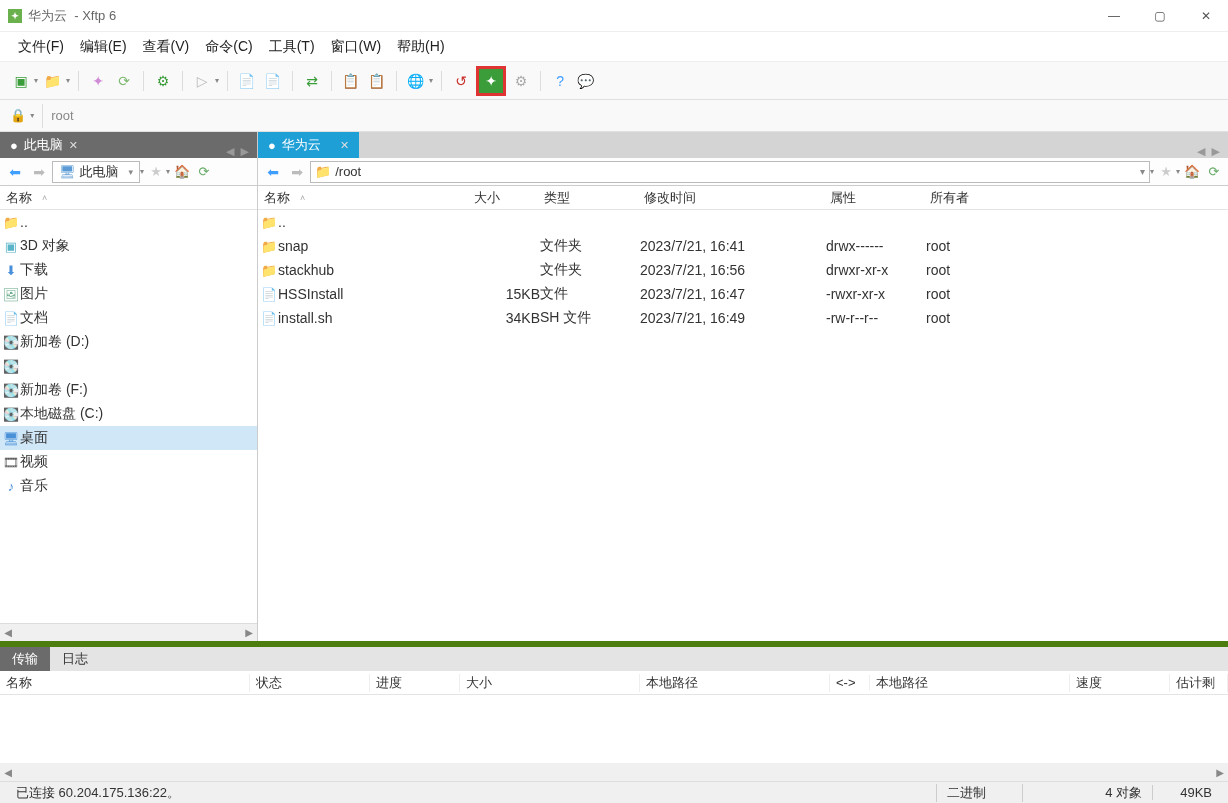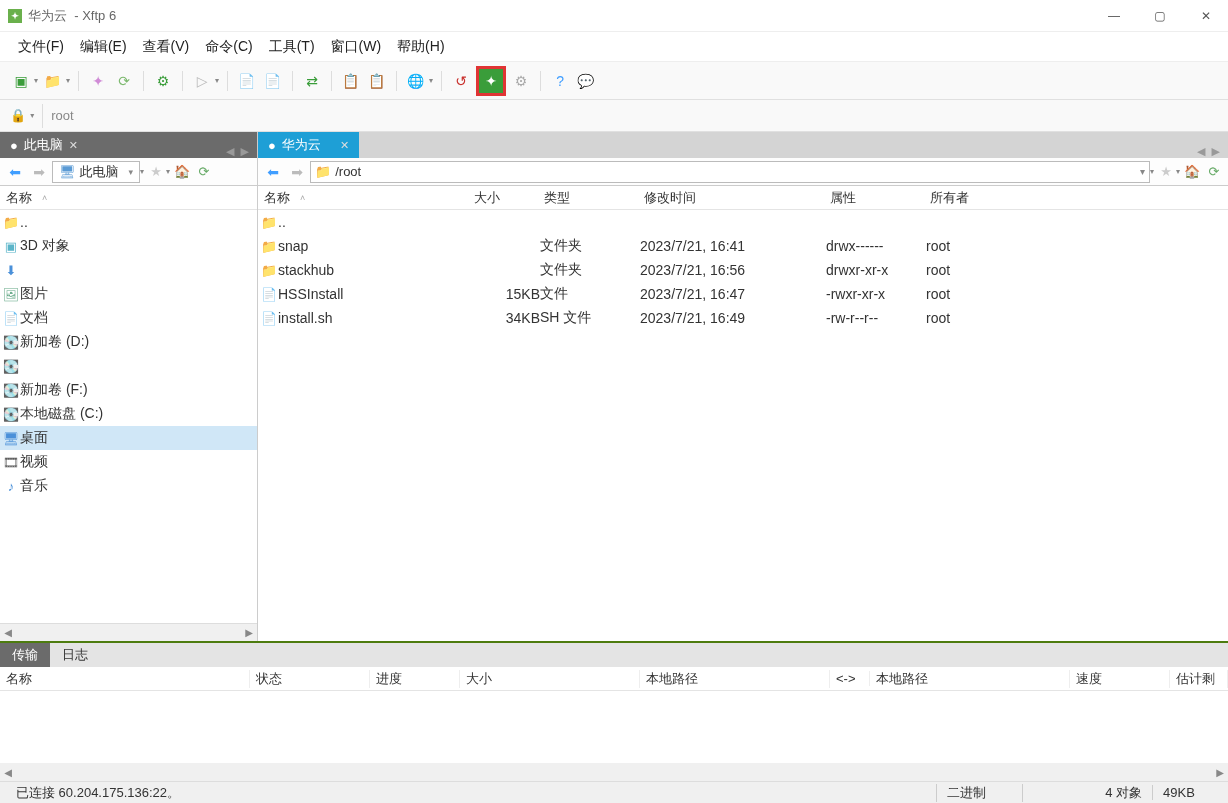--- a/index.html
+++ b/index.html
@@ -46,21 +46,21 @@
 .hdr>div{padding:0 6px;height:100%;display:flex;align-items:center;border-right:1px solid transparent}
 .hdr .carets{font-size:9px;color:#aaa;margin-left:10px}
 .filelist{flex:1;overflow:auto;background:#fff}
 .row{height:24px;display:flex;align-items:center;padding:0 2px;font-size:14px}
 .row.selected{background:#d0e7f7}
 .row .ic{width:18px;text-align:center;font-size:13px}
 .leftcols .c-name{flex:1}
 .leftscr{height:18px;background:#f0f0f0;border-top:1px solid #ddd;display:flex;align-items:center}
 .leftscr .arr{width:16px;text-align:center;color:#888;font-size:10px}
 .leftscr .track{flex:1;height:14px;background:#f0f0f0;position:relative}
-.bottom{border-top:2px solid #4d7c0f;display:flex;flex-direction:column;height:140px}
+.bottom{border-top:6px solid #4d7c0f;display:flex;flex-direction:column;height:140px}
 .btabs{height:24px;background:#e4e4e4;display:flex}
 .btab{padding:0 12px;display:flex;align-items:center;font-size:13px;cursor:pointer}
 .btab.active{background:#6b6b6b;color:#fff}
 .bhdr{height:24px;display:flex;align-items:center;background:#fff;border-bottom:1px solid #e4e4e4;font-size:13px}
 .bhdr>div{padding:0 6px;border-right:1px solid #eee}
 .bbody{flex:1;background:#fff}
 .bscr{height:18px;background:#f0f0f0;display:flex;align-items:center}
 .bscr .arr{width:16px;text-align:center;color:#888;font-size:10px}
 .status{height:22px;background:#f0f0f0;display:flex;align-items:center;padding:0 6px;font-size:13px;color:#333;border-top:1px solid #ddd}
 .status .sseg{padding:0 10px;border-left:1px solid #ccc}
@@ -169,20 +169,21 @@
         <div class="row">
           <span class="ic" style="color:#e6a23c">📁</span>
           <span class="c-name">..</span>
         </div>
         <div class="row">
           <span class="ic" style="color:#5bb5c9">▣</span>
           <span class="c-name">3D 对象</span>
         </div>
         <div class="row">
           <span class="ic" style="color:#4a90d9">⬇</span>
+          <span class="c-name">下载</span>
         </div>
         <div class="row">
           <span class="ic" style="color:#6a8">🖼</span>
           <span class="c-name">图片</span>
         </div>
         <div class="row">
           <span class="ic" style="color:#888">📄</span>
           <span class="c-name">文档</span>
         </div>
         <div class="row">
@@ -334,14 +335,14 @@
       <span class="arr">◀</span>
       <div style="flex:1"></div>
       <span class="arr">▶</span>
     </div>
 </div>
 
 <div class="status">
   <div class="sseg">已连接 60.204.175.136:22。</div>
   <div class="sseg" style="width:86px">二进制</div>
   <div class="sseg" style="width:130px;text-align:right">4 对象</div>
-  <div class="sseg" style="width:70px;text-align:left">49KB</div>
+  <div class="sseg" style="width:70px;text-align:right">49KB</div>
 </div>
 
 </body></html>

